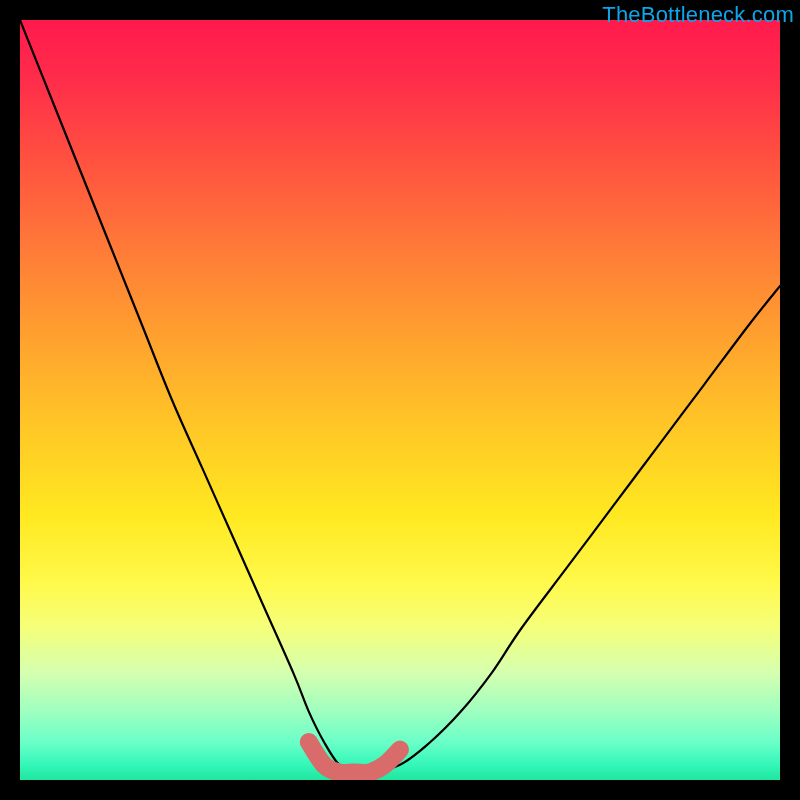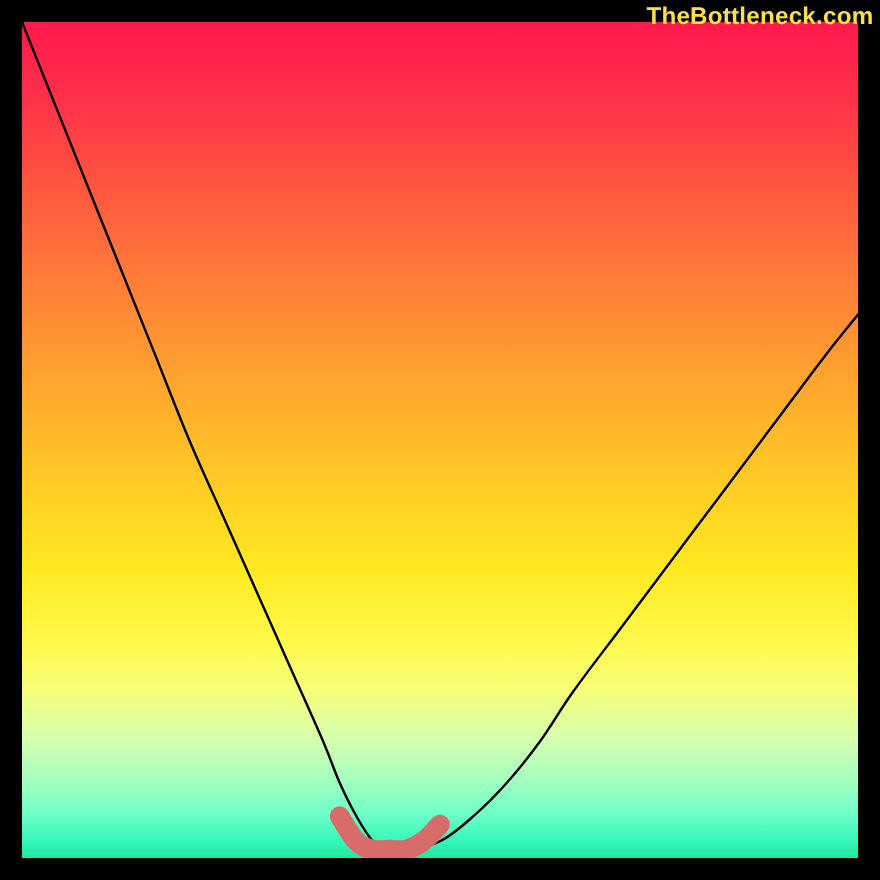--- a/index.html
+++ b/index.html
@@ -40,23 +40,23 @@
       #9effc0 91%,
       #6affc8 95%,
       #34f7b8 98%,
       #1fe6a0 100%
     );
   }
   .watermark {
     position: absolute;
     top: 2px;
     right: 6px;
-    color: #fde047;
+    color: #0ea5e9;
     font-size: 22px;
-    font-weight: 700;
+    font-weight: 400;
     letter-spacing: 0.2px;
     user-select: none;
   }
   svg.plot {
     position: absolute;
     left: 20px;
     top: 20px;
     width: 760px;
     height: 760px;
   }

